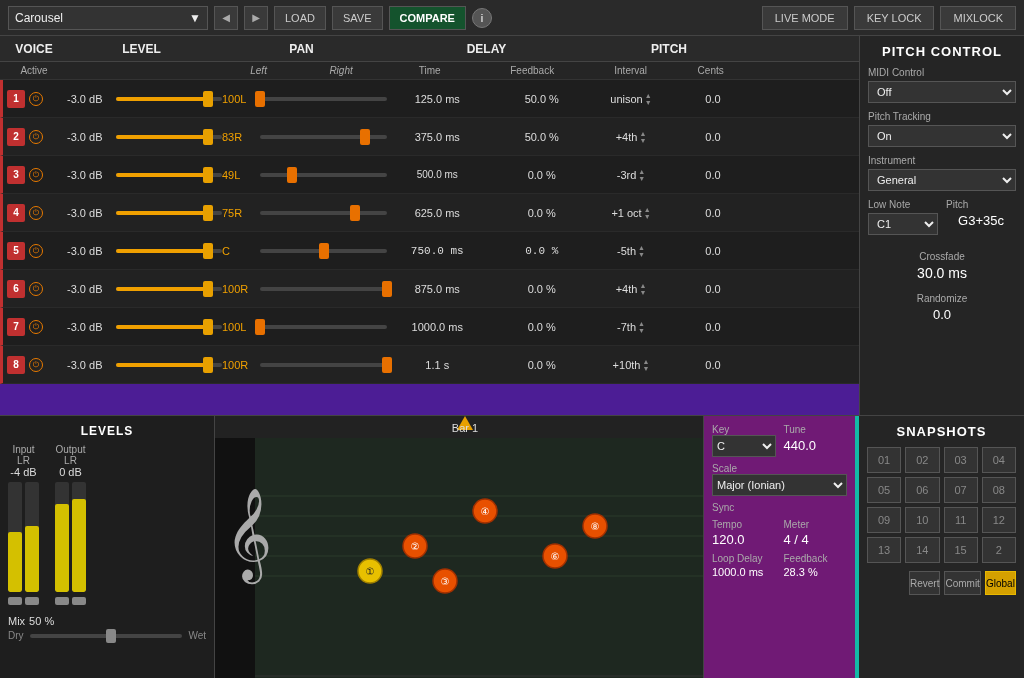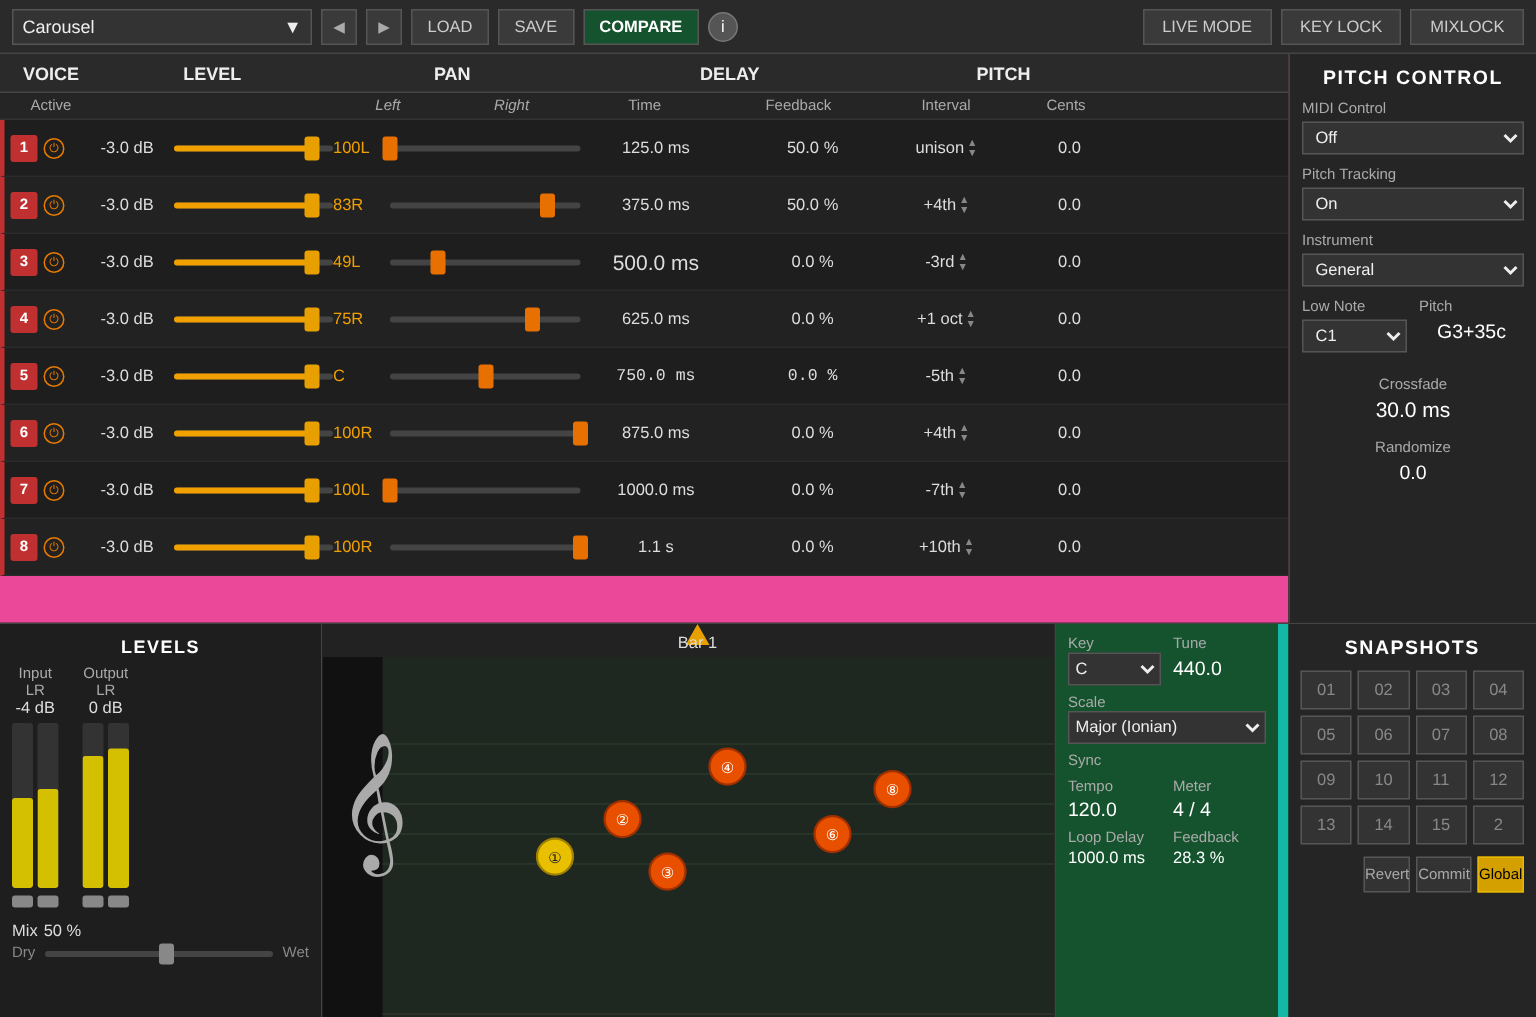--- a/index.html
+++ b/index.html
@@ -81,21 +81,21 @@
     
     .main-area {
       display: flex;
       height: 380px;
       border-bottom: 1px solid #444;
     }
 
     
     .voices-section {
       flex: 1;
-      background: #ec4899;
+      background: #4c1d95;
       overflow: hidden;
     }
 
     
     .pitch-control-panel {
       width: 165px;
       background: #252525;
       border-left: 1px solid #444;
       padding: 8px;
     }
@@ -182,22 +182,22 @@
       flex: 1;
       background: #1a1a1a;
       border-right: 1px solid #444;
       position: relative;
       overflow: hidden;
     }
 
     
     .ks-panel {
       width: 155px;
-      background: #14532d;
-      border-right: 7px solid #14b8a6;
+      background: #701a75;
+      border-right: 4px solid #14b8a6;
       padding: 8px;
     }
 
     
     .snapshots-panel {
       width: 165px;
       background: #252525;
       padding: 8px;
     }
     .snap-title {
@@ -396,21 +396,21 @@
             </div>
           </div>
           <div style="display: flex; align-items: center; gap: 4px;">
             <span style="font-size: 11px; color: rgb(240, 160, 0); min-width: 34px;">49L</span>
             <div style="flex: 1 1 0%; position: relative; height: 16px; display: flex; align-items: center;">
               <div style="width: 100%; height: 4px; background: rgb(68, 68, 68); border-radius: 2px;"></div>
               <div style="width: 10px; height: 16px; background: rgb(232, 112, 0); position: absolute; top: 0px; left: 25%; border-radius: 2px; cursor: pointer; transform: translateX(-50%);"></div>
             </div>
           </div>
           <div style="display: grid; grid-template-columns: 1fr 1fr; gap: 4px; align-items: center;">
-            <div style="font-size: 14px; color: rgb(221, 221, 221); text-align: center;">500.0 ms</div>
+            <div style="font-size: 10px; color: rgb(221, 221, 221); text-align: center;">500.0 ms</div>
             <div style="font-size: 11px; color: rgb(221, 221, 221); text-align: center;">0.0 %</div>
           </div>
           <div style="display: grid; grid-template-columns: 1fr 1fr; gap: 4px; align-items: center;">
             <div style="display: flex; align-items: center; gap: 2px; font-size: 11px; color: rgb(221, 221, 221); justify-content: center;">
               <span>-3rd</span>
               <div style="display: flex; flex-direction: column; font-size: 7px; color: rgb(136, 136, 136); cursor: pointer; line-height: 1;">
                 <span>▲</span>
                 <span>▼</span>
               </div>
             </div>

